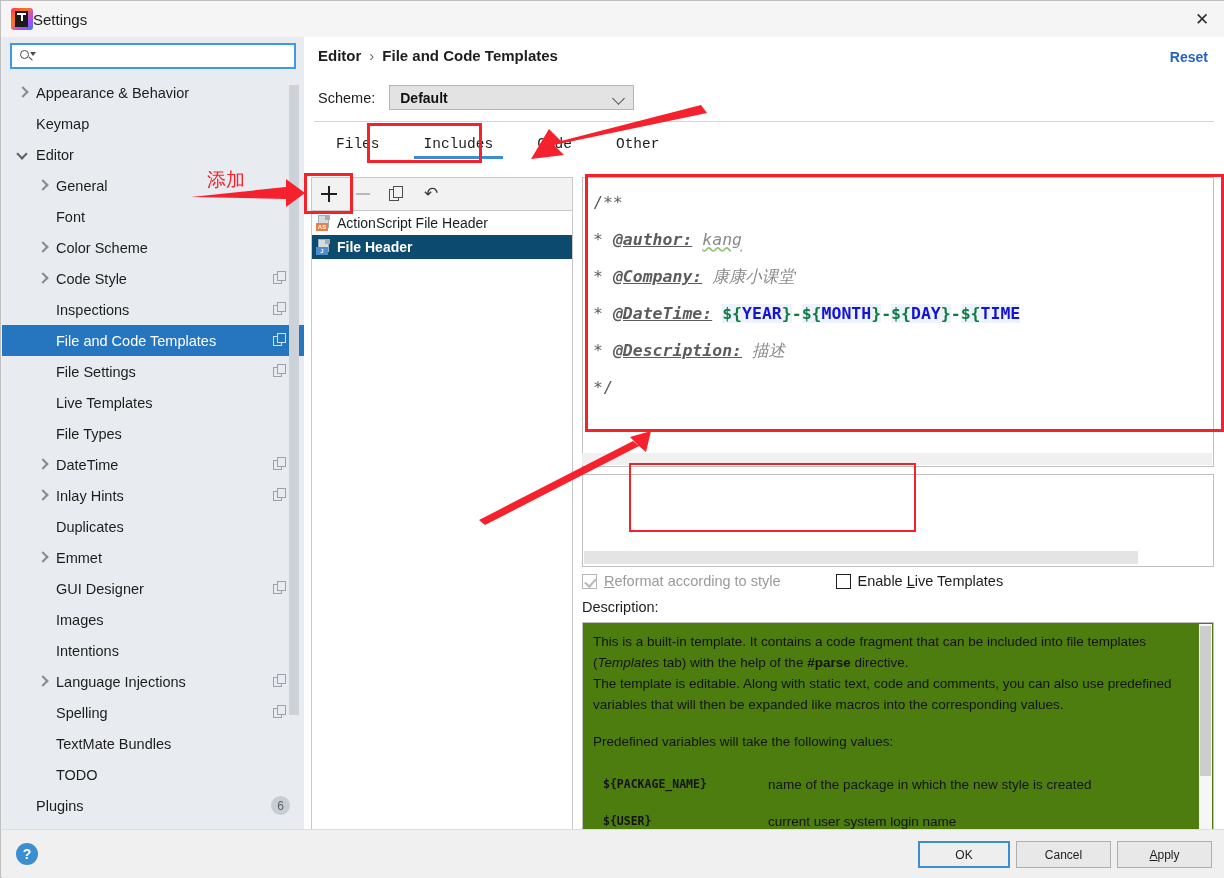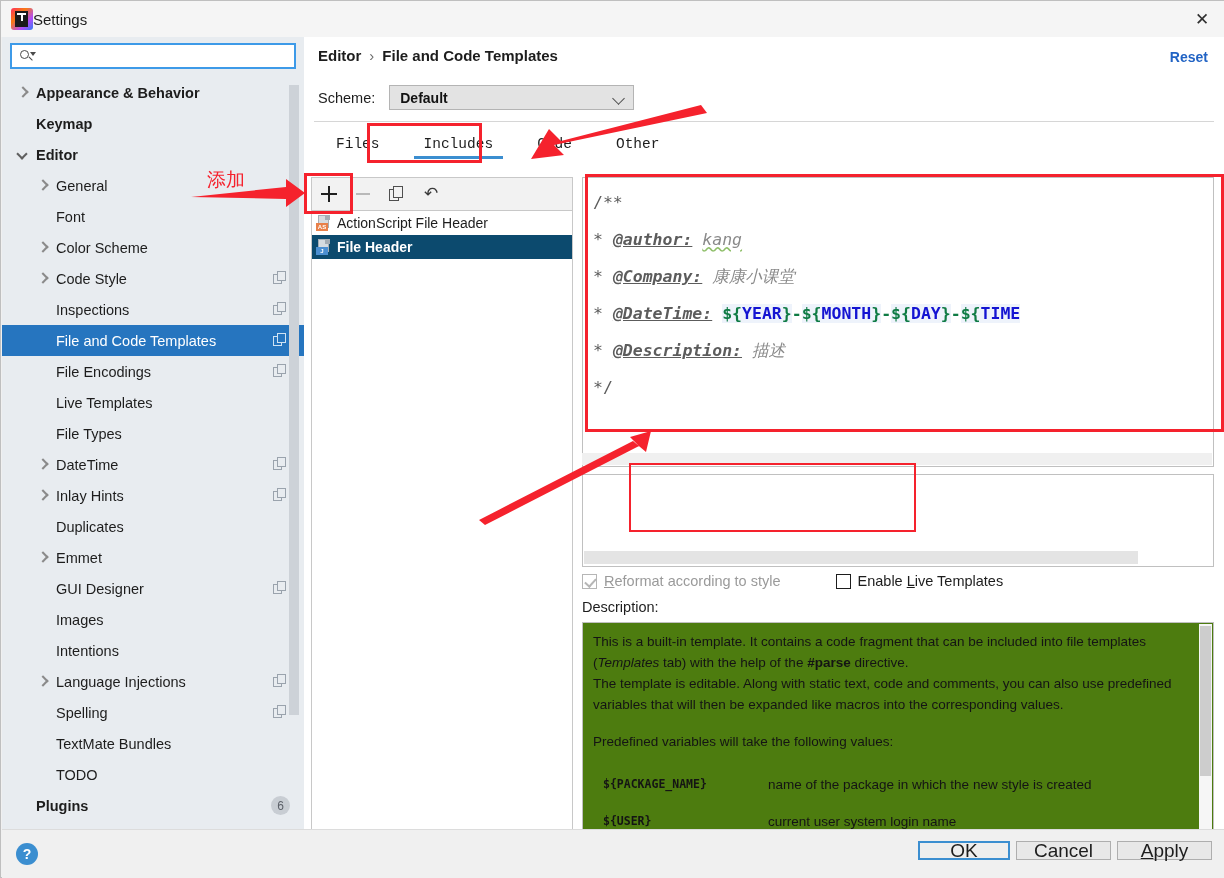--- a/index.html
+++ b/index.html
@@ -98,21 +98,21 @@
     border-right: 2px solid #8a8a8a; border-top: 2px solid #8a8a8a;
     transform: rotate(45deg);
   }
   .tree-item .twisty.down::before {
     content: ""; position: absolute; left: 2px; top: 2px;
     width: 6px; height: 6px;
     border-right: 2px solid #5f5f5f; border-top: 2px solid #5f5f5f;
     transform: rotate(135deg);
   }
   .tree-item .label { margin-left: 6px; white-space: nowrap; }
-  .tree-item.lvl0 .label { font-weight: bold; }
+  .tree-item.lvl0 .label { font-weight: normal; }
   .tree-item.lvl1 { padding-left: 20px; }
   .tree-item.lvl1 .twisty { margin-left: 14px; }
   .tree-item .copy-icon {
     position: absolute; right: 18px; top: 8px; width: 13px; height: 13px;
   }
   .copy-icon .b1 {
     position: absolute; left: 0; top: 3px; width: 9px; height: 10px;
     border: 1.3px solid #9aa3ad;
   }
   .copy-icon .b2 {
@@ -341,23 +341,23 @@
     position: absolute; left: 1px; top: 828px; width: 1222px; height: 49px;
     background: #f0f0f0; border-top: 1px solid #dcdcdc;
   }
   #help-btn {
     position: absolute; left: 14px; top: 13px; width: 22px; height: 22px;
     border-radius: 50%; background: #3b8ed0; color: #ffffff;
     font-size: 14px; font-weight: bold; text-align: center; line-height: 22px;
     cursor: pointer;
   }
   .dlg-btn {
-    position: absolute; top: 11px; height: 19px;
+    position: absolute; top: 11px; height: 27px;
     background: #e8e8e8; border: 1px solid #aeaeae;
-    font-size: 19px; color: #1d1d1d; cursor: pointer;
+    font-size: 12px; color: #1d1d1d; cursor: pointer;
     display: flex; align-items: center; justify-content: center;
   }
   .dlg-btn.primary { border: 2px solid #3b8ed0; background: #eeeeee; }
   .dlg-btn u { text-decoration: underline; }
   #btn-ok     { left: 916px; width: 92px; }
   #btn-cancel { left: 1014px; width: 95px; }
   #btn-apply  { left: 1115px; width: 95px; }
 
   
   .anno-box {
@@ -438,21 +438,21 @@
         <div class="tree-item lvl1 selected">
           <span class="twisty none"></span>
           <span class="label">File and Code Templates</span>
           <span class="copy-icon">
             <span class="b1"></span>
             <span class="b2"></span>
           </span>
         </div>
         <div class="tree-item lvl1">
           <span class="twisty none"></span>
-          <span class="label">File Encodings</span>
+          <span class="label">File Settings</span>
           <span class="copy-icon">
             <span class="b1"></span>
             <span class="b2"></span>
           </span>
         </div>
         <div class="tree-item lvl1">
           <span class="twisty none"></span>
           <span class="label">Live Templates</span>
         </div>
         <div class="tree-item lvl1">

